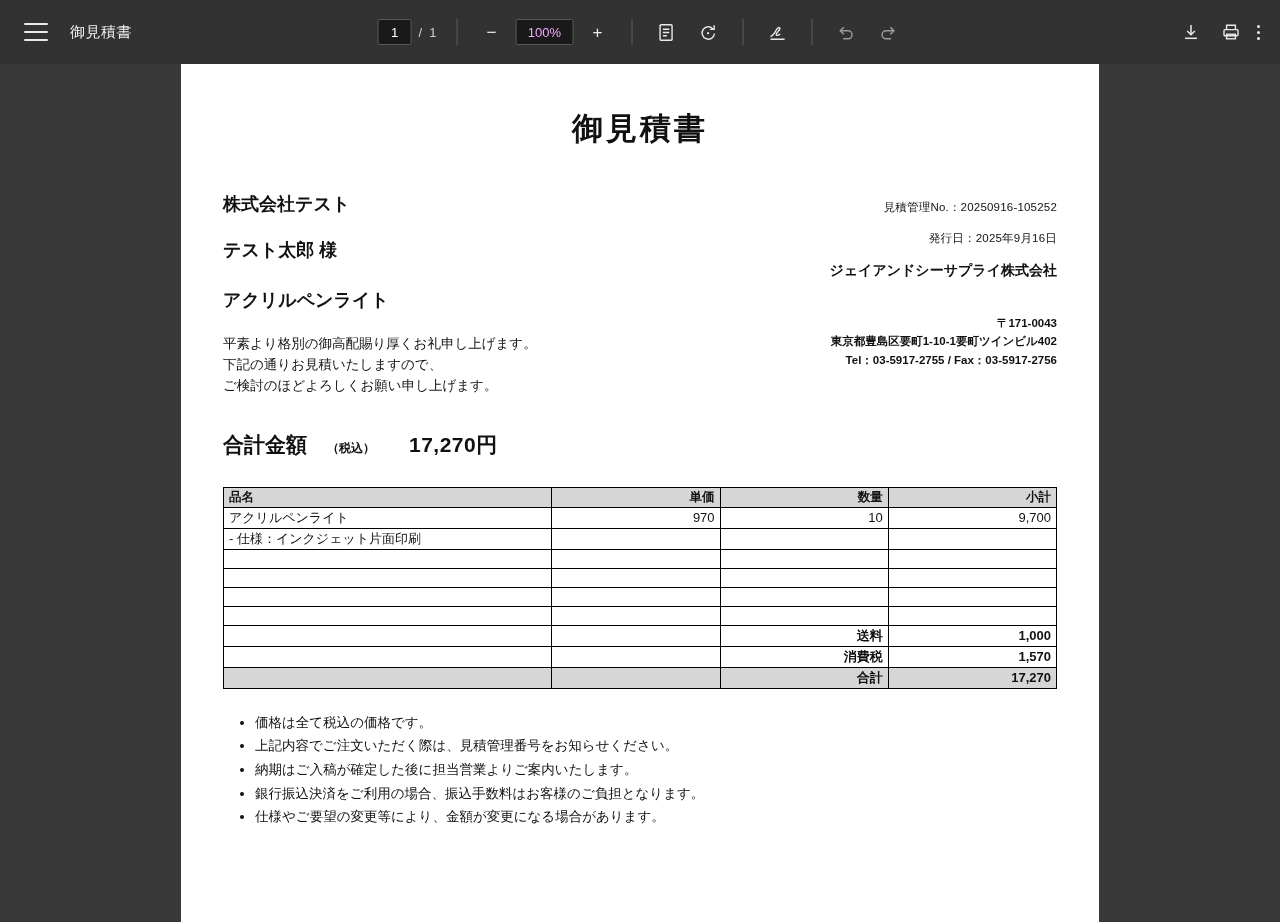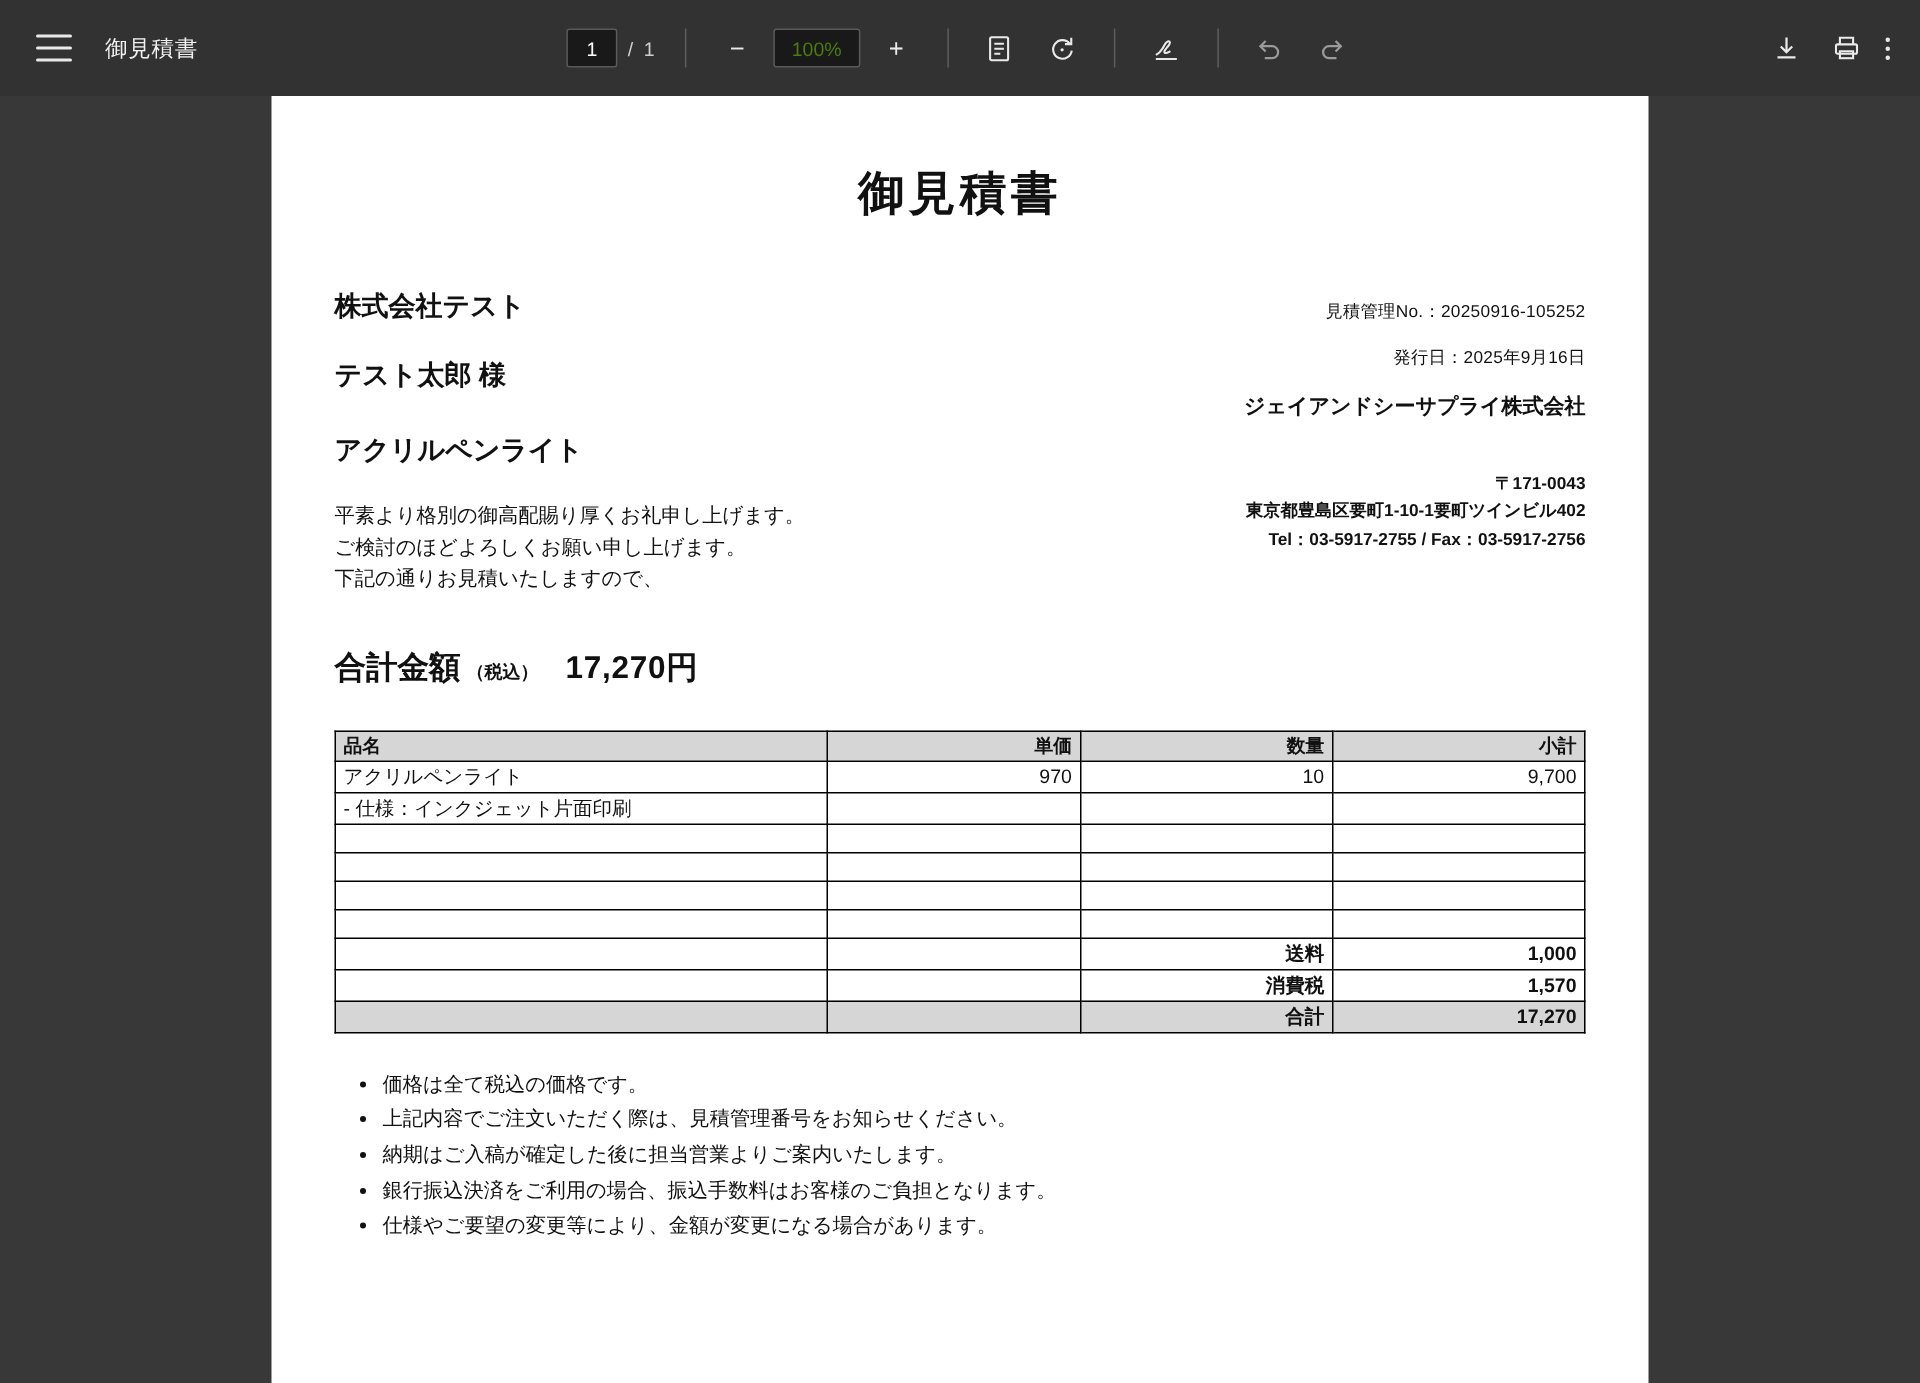--- a/index.html
+++ b/index.html
@@ -71,21 +71,21 @@
     cursor: pointer;
     border-radius: 3px;
     font-size: 17px;
     line-height: 1;
   }
   .zoom-val {
     min-width: 58px; height: 26px;
     background: #191919;
     border: 1px solid #5a5a5a;
     border-radius: 2px;
-    color: #4d7c0f;
+    color: #f0abfc;
     font-size: 13px;
     display: flex; align-items: center; justify-content: center;
   }
   .tb-right {
     margin-left: auto;
     display: flex; align-items: center;
     gap: 12px;
     padding-right: 20px;
   }
   .dots { display: flex; flex-direction: column; gap: 3px; align-items: center; cursor: pointer; }
@@ -126,21 +126,21 @@
   .lead div { white-space: nowrap; }
 
   .meta-line { font-size: 11.5px; margin-bottom: 16px; letter-spacing: .2px; }
   .issuer { font-size: 14px; font-weight: bold; margin-bottom: 34px; }
   .issuer-addr { font-size: 11.5px; line-height: 1.6; font-weight: bold; }
 
   .total-line {
     margin: 34px 0 28px 0;
     font-size: 21px;
     font-weight: bold;
-    display: flex; align-items: baseline; gap: 4px;
+    display: flex; align-items: baseline; gap: 20px;
   }
   .total-line .tax { font-size: 12px; font-weight: bold; }
   .total-line .amt { font-size: 21px; font-weight: bold; margin-left: 14px; letter-spacing: .5px; }
 
   table.items {
     width: 100%;
     border-collapse: collapse;
     font-size: 13px;
     table-layout: fixed;
   }
@@ -269,22 +269,22 @@
 
     <h1 class="inv-title">御見積書</h1>
 
     <div class="head-row">
       <div class="head-left">
         <div class="cust-company">株式会社テスト</div>
         <div class="cust-name">テスト太郎 様</div>
         <div class="order-title">アクリルペンライト</div>
         <div class="lead">
           <div>平素より格別の御高配賜り厚くお礼申し上げます。</div>
+          <div>下記の通りお見積いたしますので、</div>
           <div>ご検討のほどよろしくお願い申し上げます。</div>
-          <div>下記の通りお見積いたしますので、</div>
         </div>
       </div>
 
       <div class="head-right">
         <div class="meta-line">見積管理No.：20250916-105252</div>
         <div class="meta-line">発行日：2025年9月16日</div>
         <div class="issuer">ジェイアンドシーサプライ株式会社</div>
         <div class="issuer-addr">
           <div>〒171-0043</div>
           <div>東京都豊島区要町1-10-1要町ツインビル402</div>

